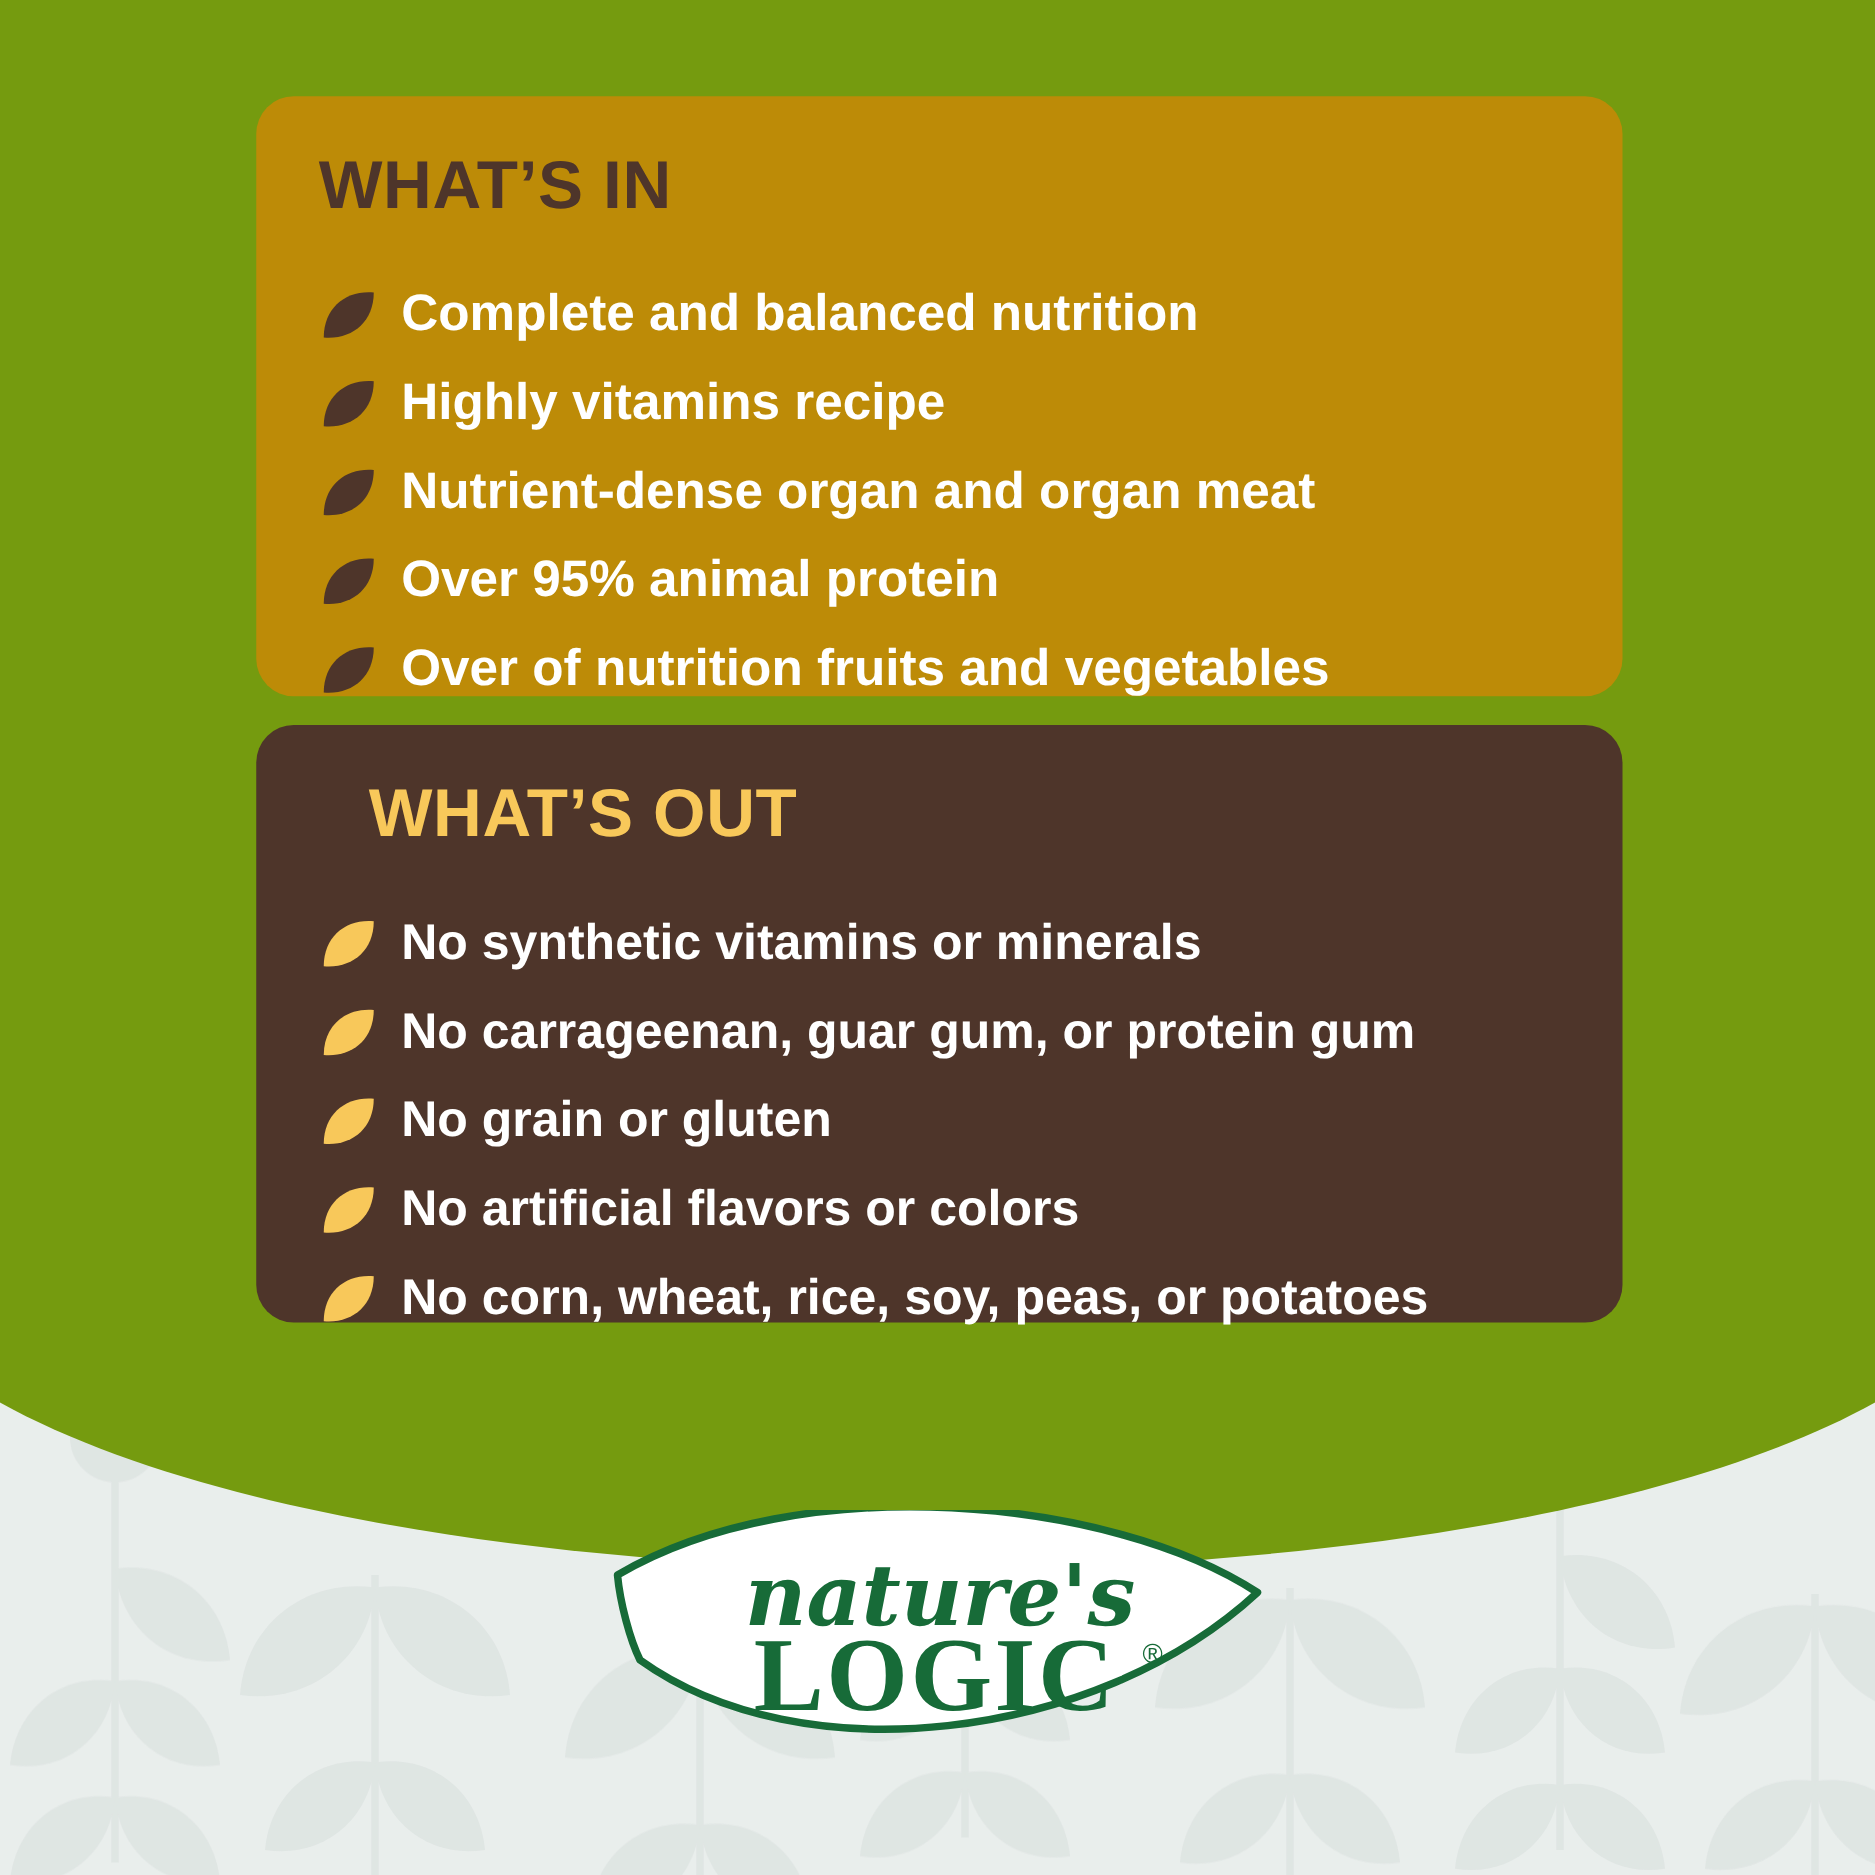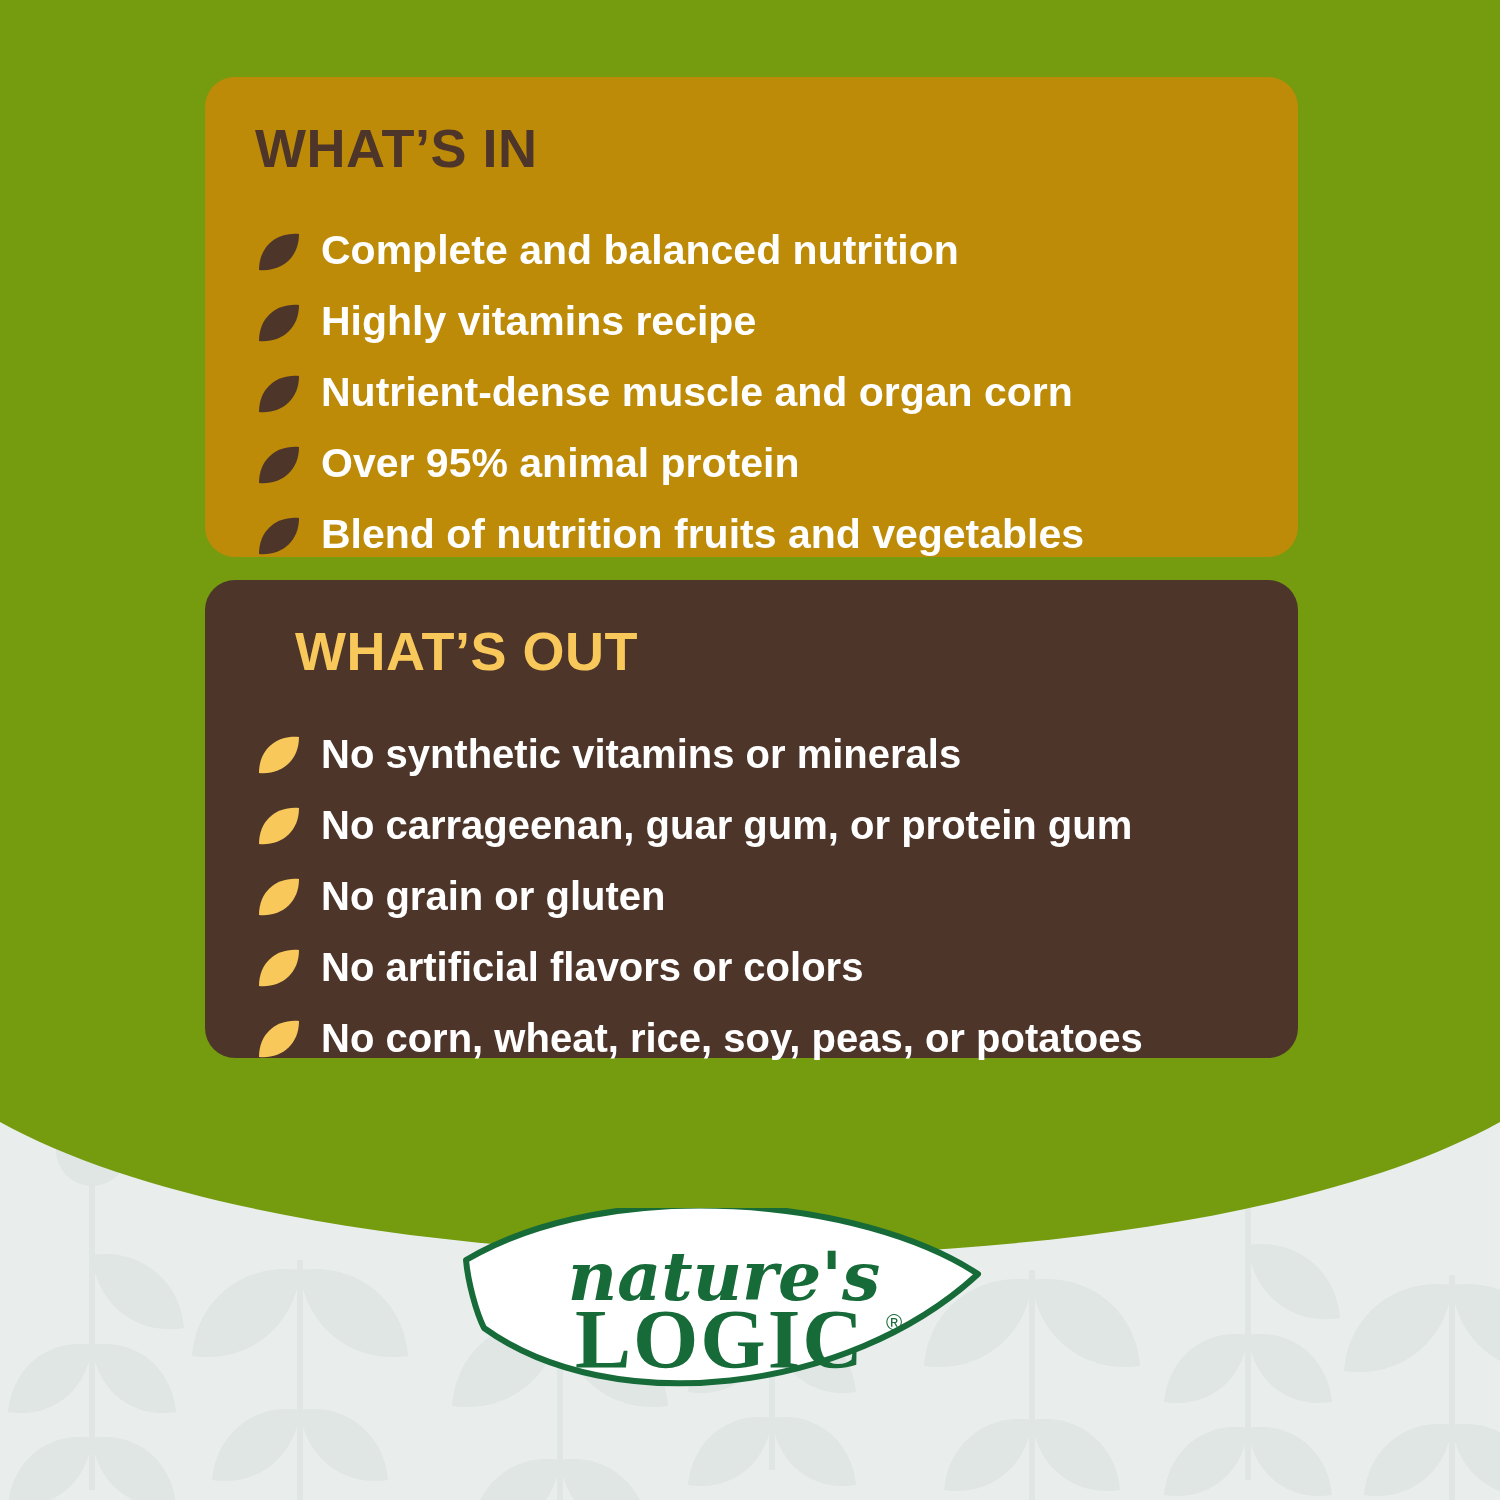--- a/index.html
+++ b/index.html
@@ -80,21 +80,21 @@
     font-size:41px;
     font-weight:bold;
     line-height:1.05;
     white-space:nowrap;
   }
   #card-whats-out .bullet-text { font-size:40px;margin-top:17px; }
 
   
   #logo-wrap {
     position:absolute;
-    left:462px; top:1208px;
+    left:490px; top:1208px;
     width:520px; height:222px;
   }
   #logo-wrap svg { display:block; }
 
   .logo-script {
     font-family:"DejaVu Serif", serif;
     font-style:italic;
     font-weight:bold;
     fill:#176B38;
   }
@@ -169,35 +169,35 @@
         <svg class="leaf-bullet" viewBox="0 0 46 40">
           <path d="M44 2 C 44 26, 26 40, 4 38 C 4 14, 22 0, 44 2 Z" fill="#4E352A"></path>
         </svg>
         <span class="bullet-text">Highly vitamins recipe</span>
       </li>
 
       <li class="bullet-item">
         <svg class="leaf-bullet" viewBox="0 0 46 40">
           <path d="M44 2 C 44 26, 26 40, 4 38 C 4 14, 22 0, 44 2 Z" fill="#4E352A"></path>
         </svg>
-        <span class="bullet-text">Nutrient-dense muscle and organ corn</span>
+        <span class="bullet-text">Nutrient-dense organ and organ meat</span>
       </li>
 
       <li class="bullet-item">
         <svg class="leaf-bullet" viewBox="0 0 46 40">
           <path d="M44 2 C 44 26, 26 40, 4 38 C 4 14, 22 0, 44 2 Z" fill="#4E352A"></path>
         </svg>
         <span class="bullet-text">Over 95% animal protein</span>
       </li>
 
       <li class="bullet-item">
         <svg class="leaf-bullet" viewBox="0 0 46 40">
           <path d="M44 2 C 44 26, 26 40, 4 38 C 4 14, 22 0, 44 2 Z" fill="#4E352A"></path>
         </svg>
-        <span class="bullet-text">Blend of nutrition fruits and vegetables</span>
+        <span class="bullet-text">Over of nutrition fruits and vegetables</span>
       </li>
 
     </ul>
   </section>
 
   <section class="card" id="card-whats-out">
     <h2 class="card-title">WHAT’S OUT</h2>
     <ul class="bullet-list">
 
       <li class="bullet-item">

